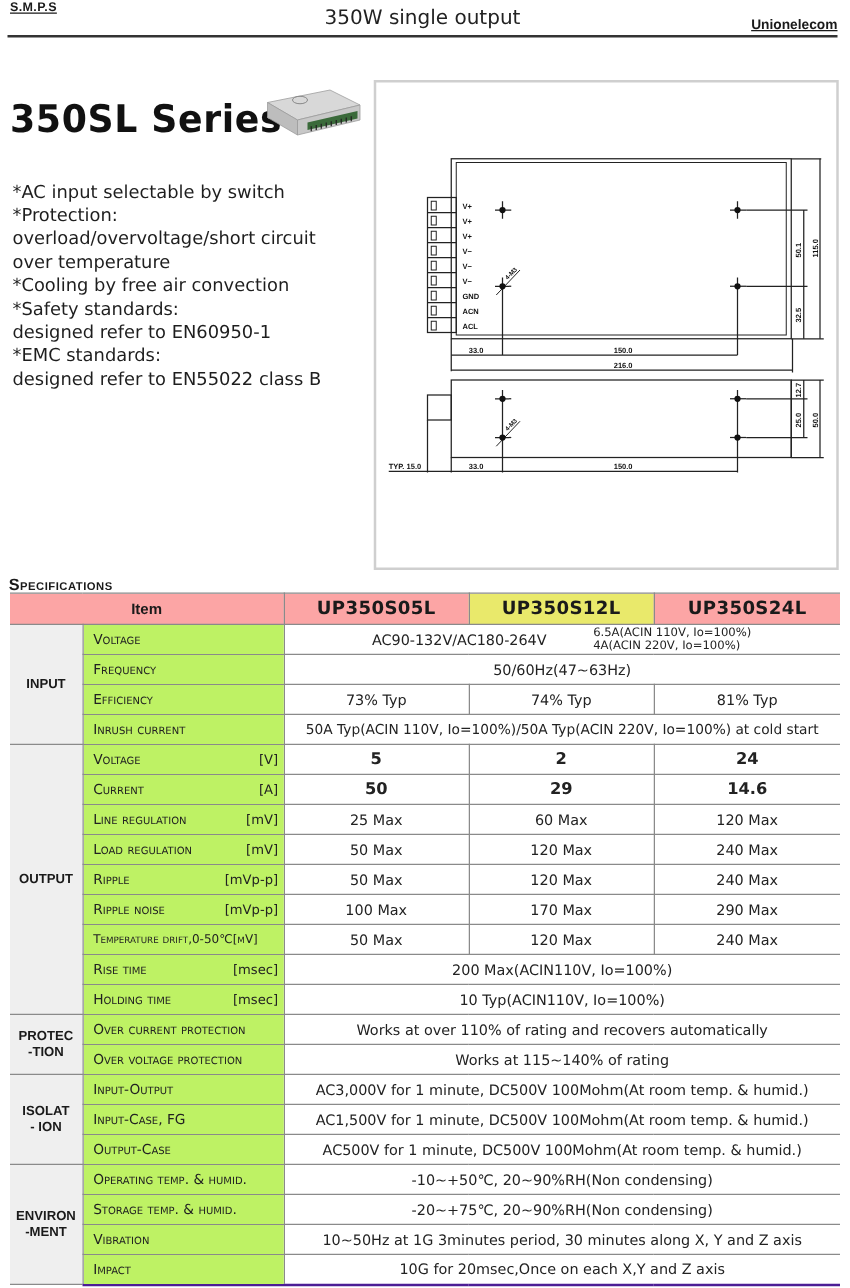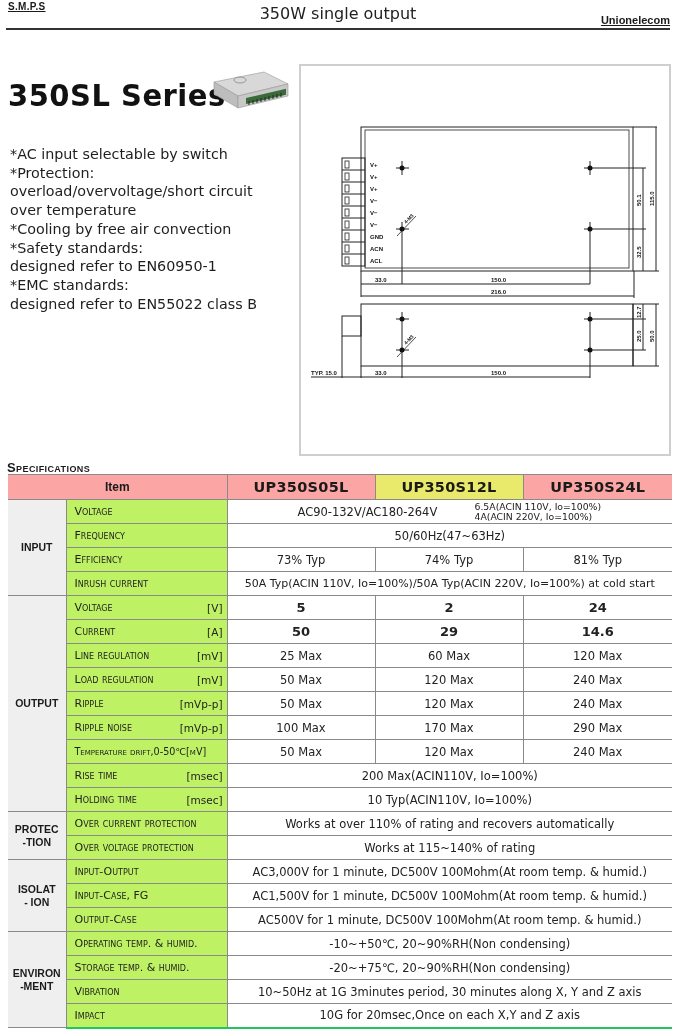--- a/index.html
+++ b/index.html
@@ -33,21 +33,21 @@
   th.model { font-family: "DejaVu Sans", sans-serif; font-weight: 900; font-size: 14.5px; letter-spacing: 0.3px; }
   th.model.hl { background: #e9e96b !important; }
   td.group { background: #efefef; font-family: "Liberation Sans", sans-serif; font-weight: bold; font-size: 10.5px; text-align: center; line-height: 13px; border-left: none; }
   td.label { background: #bef264; font-size: 11px; padding-left: 8px !important; font-variant: small-caps; color: #222; white-space: nowrap; position: relative; }
   td.label .unit { position: absolute; right: 4px; top: 50%; transform: translateY(-50%); font-variant: normal; font-size: 10.5px; }
   td.val { text-align: center; font-size: 11.5px; color: #222; white-space: nowrap; }
   td.val.bold { font-weight: 900; font-size: 13px; }
   td.val.split { position: relative; }
   td.val.split .main { position: absolute; left: 70px; top: 50%; transform: translateY(-50%); }
   td.val.split .note { position: absolute; left: 247px; top: 2px; font-size: 9.3px; line-height: 10px; text-align: left; }
-  table.spec tr:last-child td { border-bottom: 2px solid #22c55e; }
+  table.spec tr:last-child td { border-bottom: 2px solid #4c1d95; }
   table.spec td:first-child, table.spec th:first-child { border-left: none; }
   table.spec td:last-child, table.spec th:last-child { border-right: none; }
 </style>
 </head>
 <body>
 
 <div class="hdr">
   <span class="hdr-left">S.M.P.S</span>
   <span class="hdr-title">350W single output</span>
   <span class="hdr-right">Unionelecom</span>

